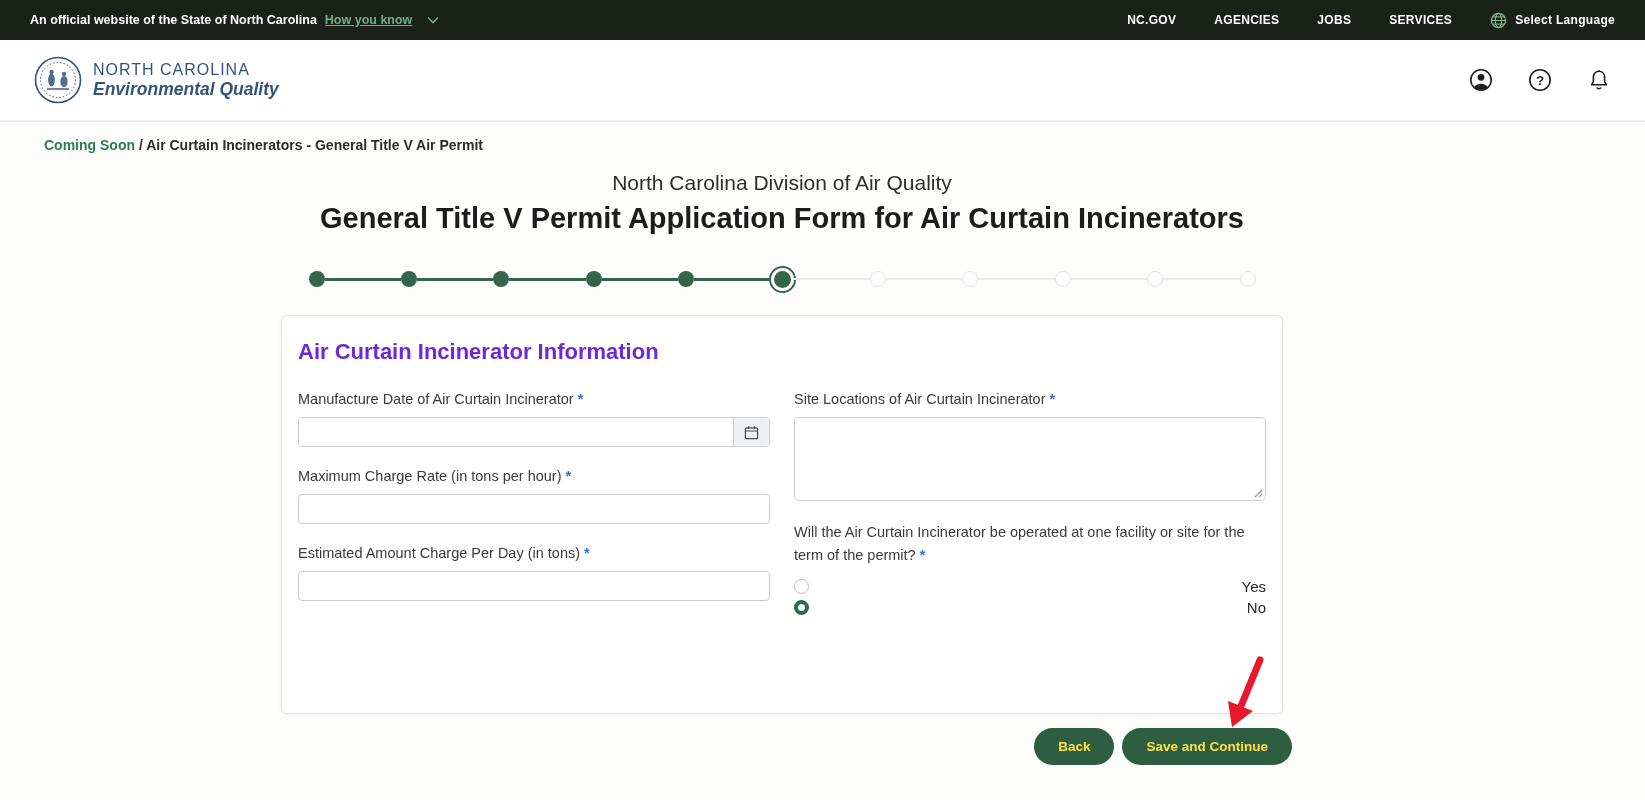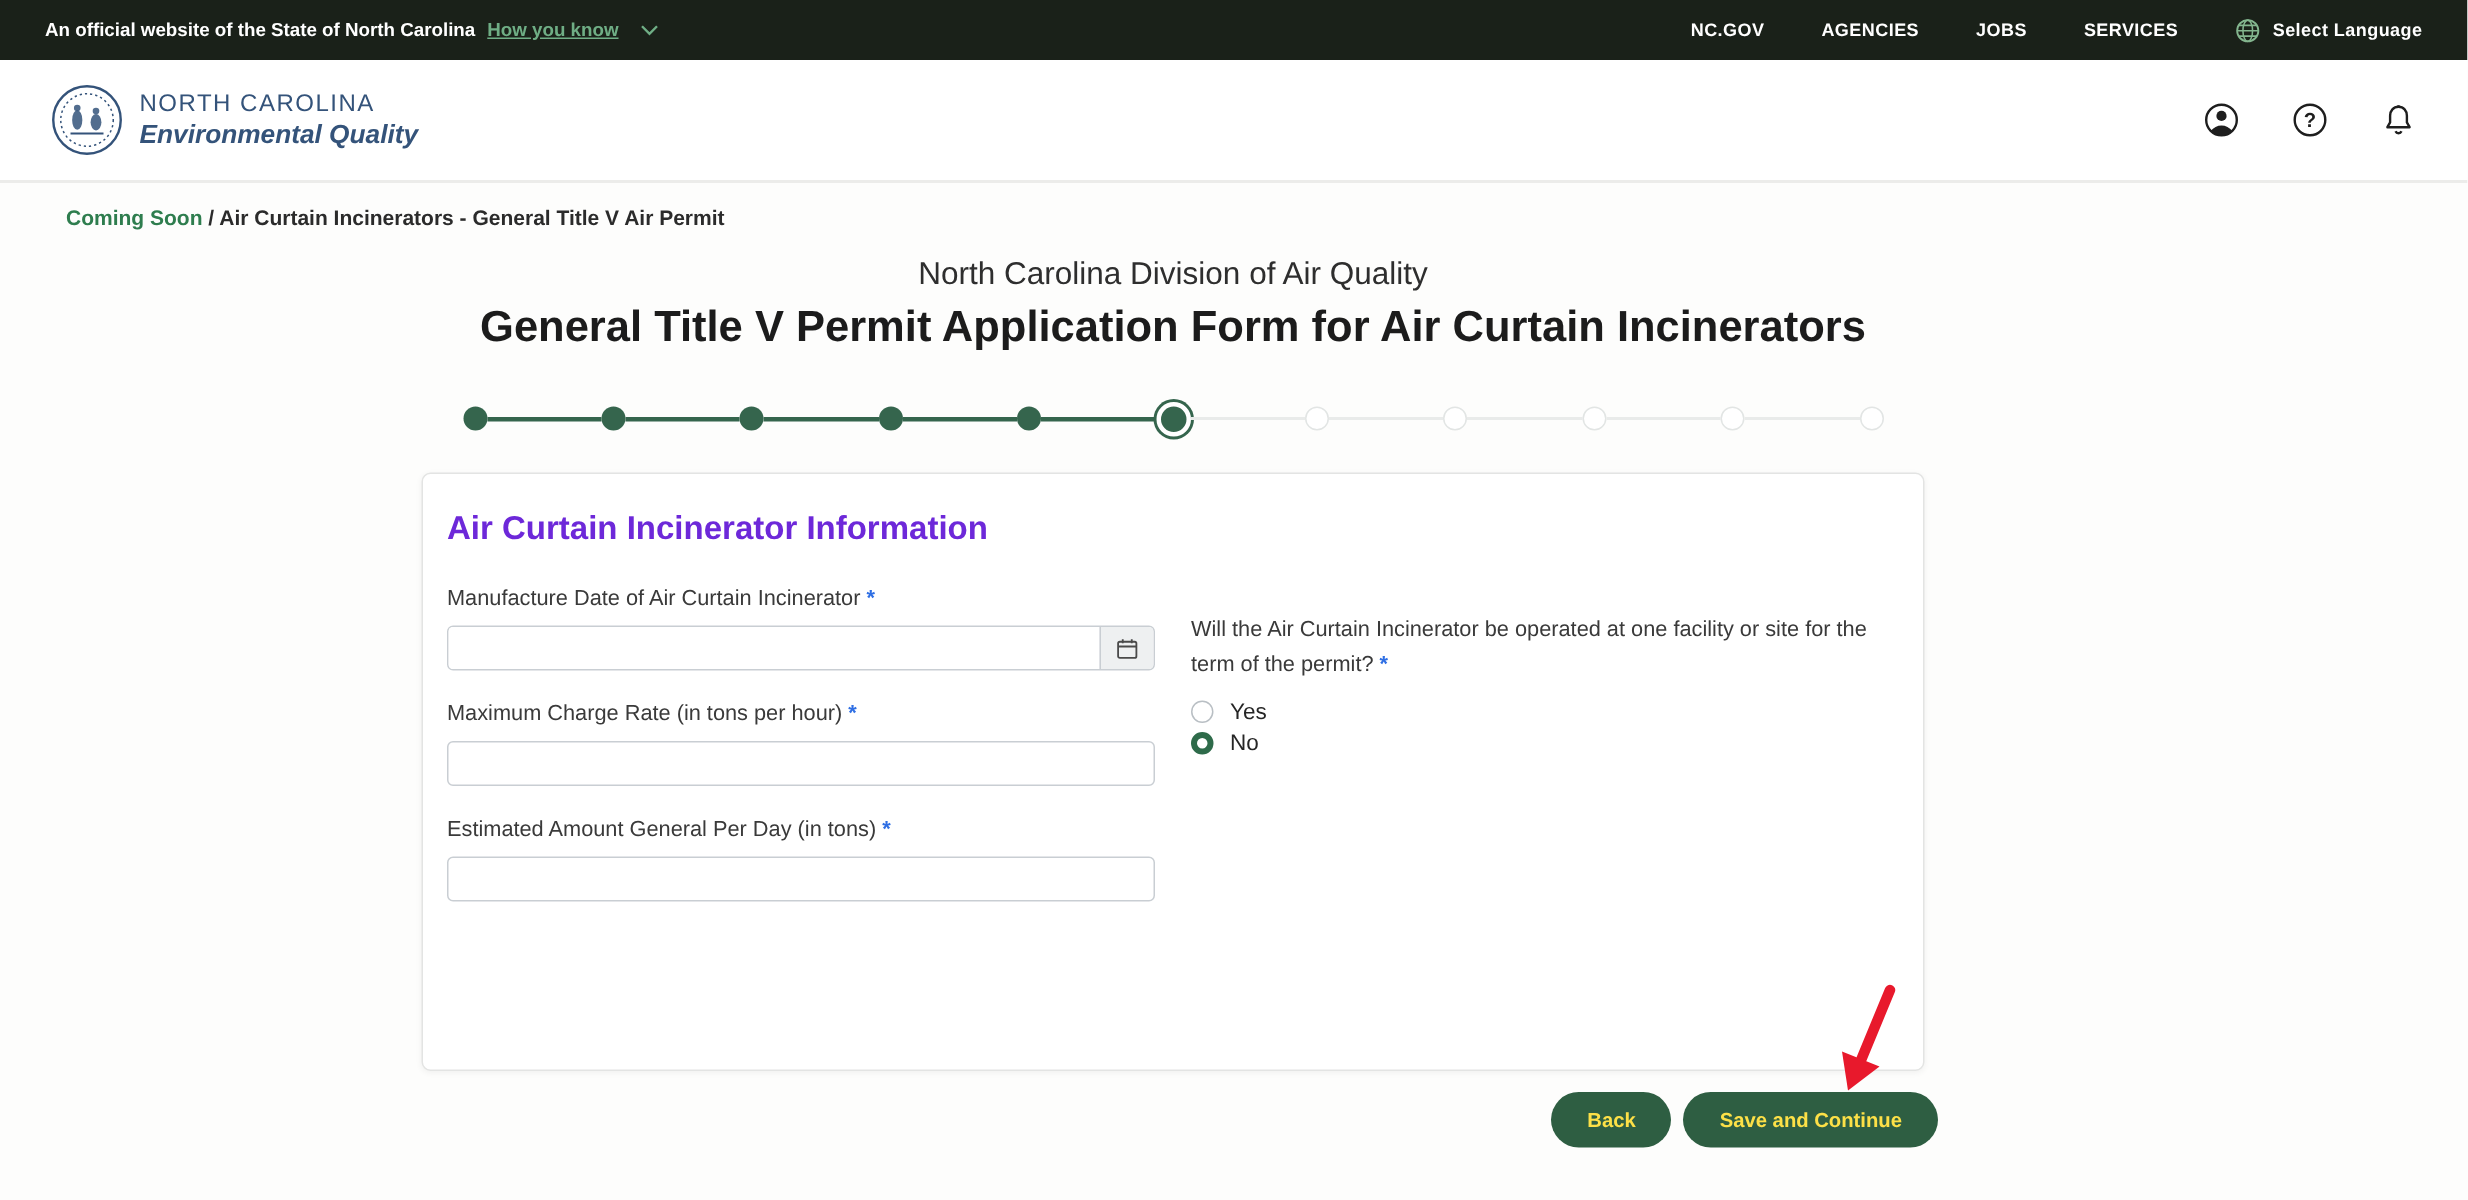--- a/index.html
+++ b/index.html
@@ -77,21 +77,21 @@
   }
   .textarea-wrap { position:relative; width:100%; }
   textarea.text-area {
     width:100%; height:84px; border:1px solid #c9ced3; border-radius:5px;
     font-family:inherit; font-size:14px; padding:6px 8px; resize:none; outline:none; display:block;
   }
   .resizer { position:absolute; right:3px; bottom:3px; }
 
   .question-group { margin-top:20px; }
   .question-label { font-size:14.5px; font-weight:500; color:#3a3a3a; line-height:23px; margin-bottom:11px; }
-  .radio-row { display:flex; align-items:center; gap:11px; margin-bottom:4px; cursor:pointer; }
+  .radio-row { display:flex; align-items:center; gap:11px; margin-bottom:4px; cursor:pointer;justify-content:space-between; }
   .radio-circle { width:15px; height:15px; border-radius:50%; border:1.5px solid #b9bfc4; background:#fff; flex:0 0 auto; }
   .radio-circle.selected { border:4.5px solid #2e6b4a; }
   .radio-label { font-size:15px; font-weight:500; color:#262626; }
 
   
   .actions { width:1011px; margin-left:281px; margin-top:14px; display:flex; justify-content:flex-end; gap:8px; }
   .btn {
     height:37px; border:none; border-radius:19px; background:#2e5e42; color:#fde047;
     font-family:inherit; font-size:13.5px; font-weight:600; cursor:pointer; padding:0 24px;
   }
@@ -217,28 +217,38 @@
             </span>
           </div>
         </div>
 
         <div class="field-group">
           <label class="field-label"><span>Maximum Charge Rate (in tons per hour)</span><span class="req">*</span></label>
           <input class="text-input" type="text" value="" style="">
         </div>
 
         <div class="field-group">
-          <label class="field-label"><span>Estimated Amount General Per Day (in tons)</span><span class="req">*</span></label>
+          <label class="field-label"><span>Estimated Amount Charge Per Day (in tons)</span><span class="req">*</span></label>
           <input class="text-input" type="text" value="" style="">
         </div>
 
       </div>
 
       <div class="col">
 
+        <div class="field-group">
+          <label class="field-label"><span>Site Locations of Air Curtain Incinerator</span><span class="req">*</span></label>
+          <div class="textarea-wrap">
+            <textarea class="text-area" style=""></textarea>
+            <svg class="resizer" width="10" height="10" viewBox="0 0 10 10">
+              <line x1="2" y1="9" x2="9" y2="2" stroke="#9a9a9a" stroke-width="1.2"></line>
+              <line x1="6" y1="9" x2="9" y2="6" stroke="#9a9a9a" stroke-width="1.2"></line>
+            </svg>
+          </div>
+        </div>
 
         <div class="question-group">
           <div class="question-label"><span>Will the Air Curtain Incinerator be operated at one facility or site for the term of the permit?</span><span class="req">*</span></div>
           <div>
               <div class="radio-row">
                 <span class="radio-circle"></span>
                 <span class="radio-label">Yes</span>
               </div>
               <div class="radio-row">
                 <span class="radio-circle selected"></span>

